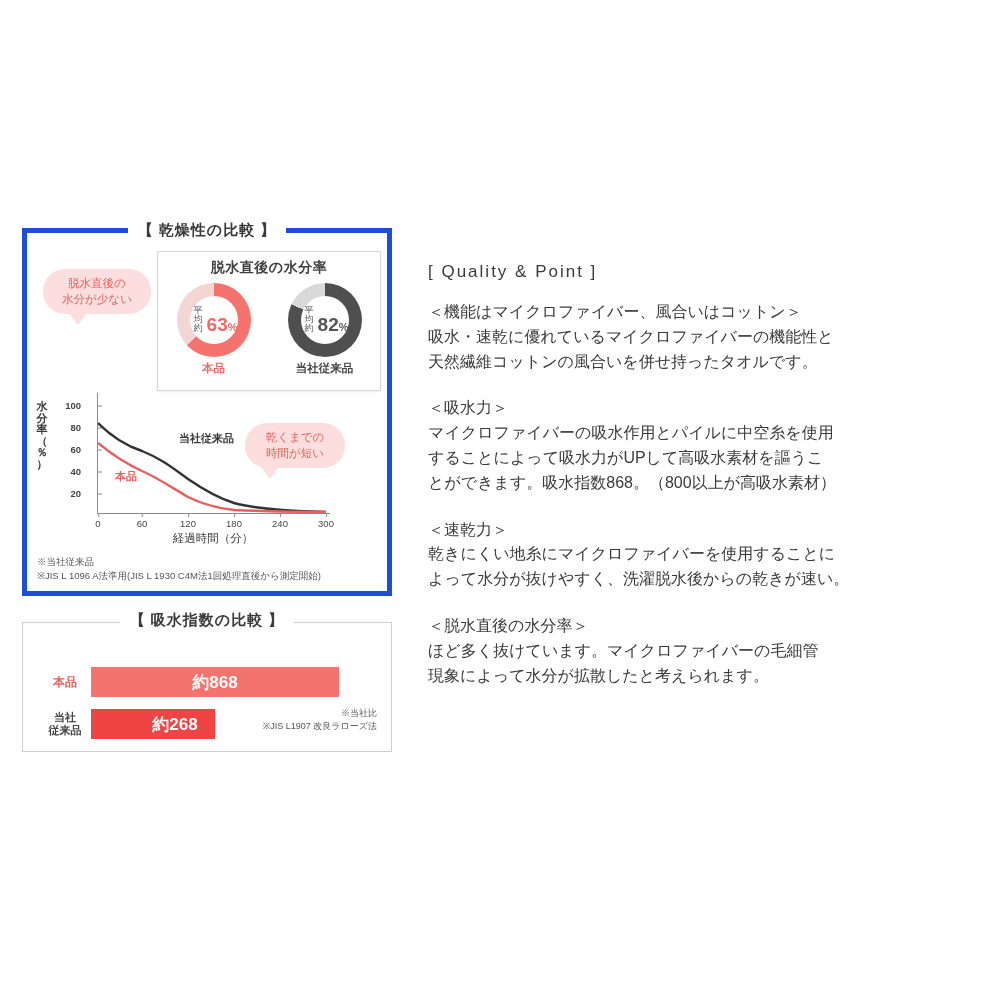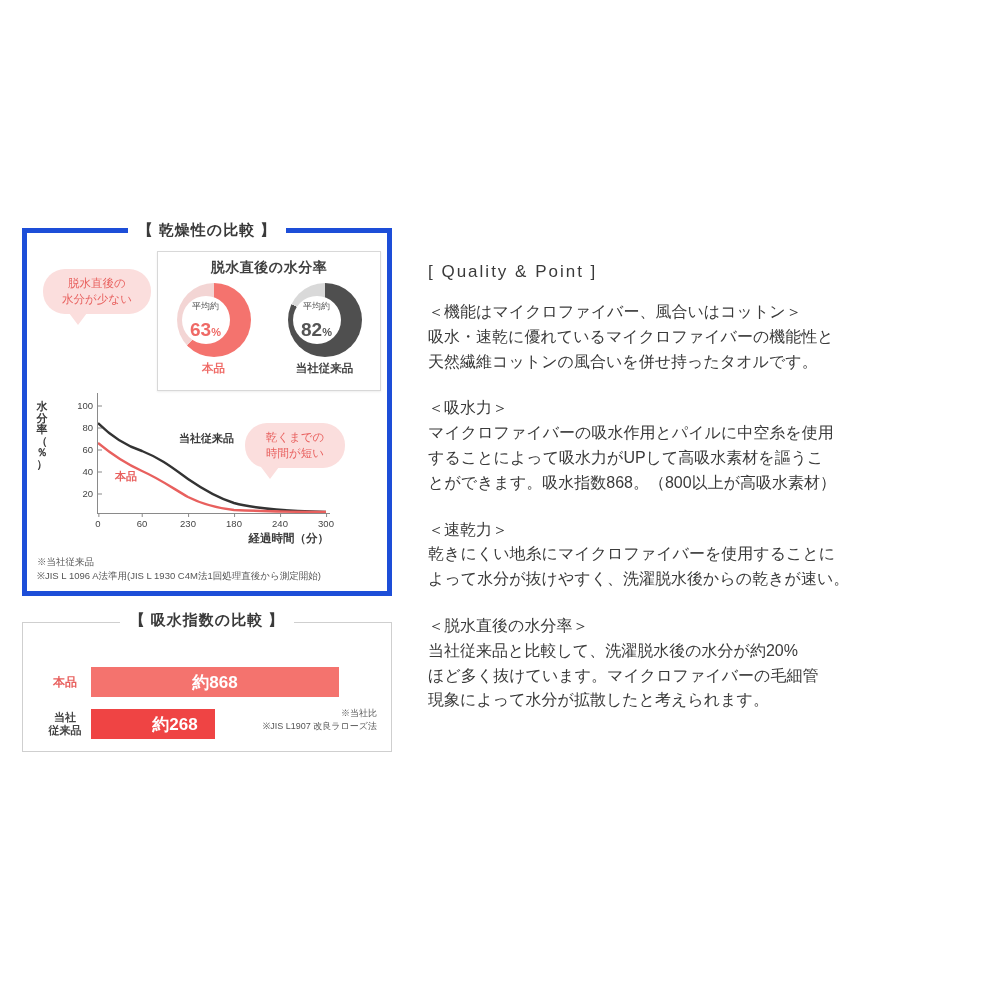--- a/index.html
+++ b/index.html
@@ -122,28 +122,28 @@
   }
   .donut {
     width: 74px;
     height: 74px;
     margin: 0 auto;
     border-radius: 50%;
     position: relative;
   }
   .donut-hole {
     position: absolute;
-    left: 5px;
+    left: 13px;
     top: 13px;
     width: 48px;
     height: 48px;
     background: #ffffff;
     border-radius: 50%;
     display: flex;
-    flex-direction: column;
+    flex-direction: row;
     align-items: center;
     justify-content: center;
     line-height: 1;
   }
   .donut-small {
     font-size: 9px;
     color: #555555;
     margin-bottom: 1px;
   }
   .donut-big {
@@ -179,22 +179,23 @@
     border-left: 1px solid #8a8a8a;
     border-bottom: 1px solid #8a8a8a;
     box-sizing: content-box;
   }
   .ytick {
     position: absolute;
     right: 100%;
     transform: translateY(-50%);
     font-size: 9.5px;
     color: #444;
-    padding-right: 5px;
+    padding-right: 17px;
     white-space: nowrap;
+    font-weight: bold;
   }
   .ytick::after {
     content: "";
     position: absolute;
     right: -4px;
     top: 50%;
     width: 4px;
     height: 1px;
     background: #8a8a8a;
   }
@@ -224,23 +225,23 @@
     font-weight: bold;
     color: #3a3a3a;
     line-height: 1.05;
     text-align: center;
   }
   #xlabel {
     position: absolute;
     left: 70px;
     top: 148px;
     width: 232px;
-    text-align: right;
+    text-align: center;
     font-size: 11.5px;
-    font-weight: bold;
+    font-weight: normal;
     color: #3a3a3a;
   }
   .series-label {
     position: absolute;
     font-size: 11px;
     font-weight: bold;
   }
   #label-conventional {
     left: 152px;
     top: 48px;
@@ -391,21 +392,21 @@
       <div id="ylabel">水<br>分<br>率<br>（<br>％<br>）</div>
       <div id="plot">
         <div class="ytick" style="top:12px;">100</div>
         <div class="ytick" style="top:34px;">80</div>
         <div class="ytick" style="top:56px;">60</div>
         <div class="ytick" style="top:78px;">40</div>
         <div class="ytick" style="top:100px;">20</div>
 
         <div class="xtick" style="left:0px;">0</div>
         <div class="xtick" style="left:44px;">60</div>
-        <div class="xtick" style="left:90px;">230</div>
+        <div class="xtick" style="left:90px;">120</div>
         <div class="xtick" style="left:136px;">180</div>
         <div class="xtick" style="left:182px;">240</div>
         <div class="xtick" style="left:228px;">300</div>
 
         <svg width="232" height="120" viewBox="0 0 232 120" style="position:absolute;left:0;top:0;">
 
           <path d="M0,30 C12,42 26,52 44,58 C64,66 76,76 90,86 C106,97 120,105 136,110 C158,116 190,118 228,119" fill="none" stroke="#333333" stroke-width="2.4"></path>
 
           <path d="M0,50 C12,60 26,70 44,78 C62,86 76,96 90,104 C104,111 118,115 136,117 C160,118 192,119 228,119" fill="none" stroke="#e8605e" stroke-width="2.4"></path>
         </svg>
@@ -466,17 +467,16 @@
   </div>
 
   <div class="section">
     <div class="section-head">＜速乾力＞</div>
     <div class="section-body">乾きにくい地糸にマイクロファイバーを使用することに</div>
     <div class="section-body">よって水分が抜けやすく、洗濯脱水後からの乾きが速い。</div>
   </div>
 
   <div class="section">
     <div class="section-head">＜脱水直後の水分率＞</div>
-    <div class="section-body">当社従来品と比較して、洗濯脱水後の水分が約20%</div>
     <div class="section-body">ほど多く抜けています。マイクロファイバーの毛細管</div>
     <div class="section-body">現象によって水分が拡散したと考えられます。</div>
   </div>
 </div>
 
 </body></html>

